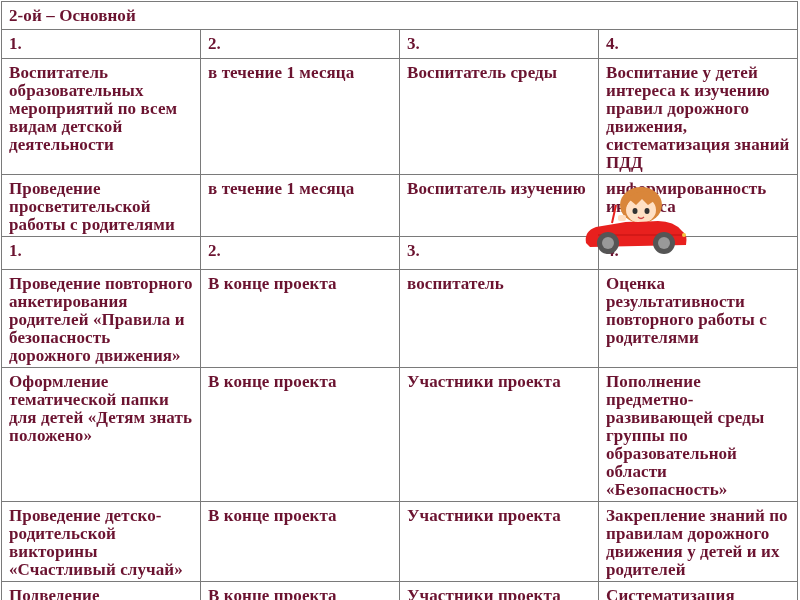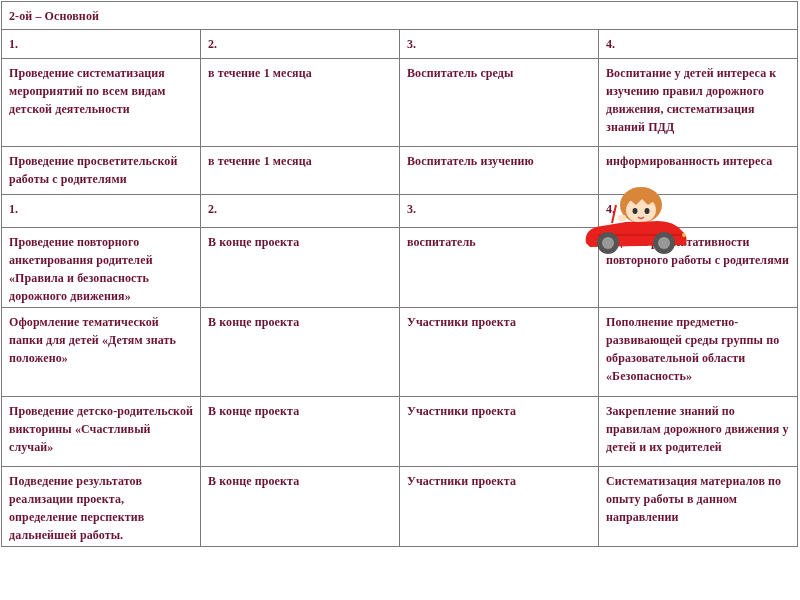--- a/index.html
+++ b/index.html
@@ -2,41 +2,41 @@
 <html><head>
 <meta charset="utf-8">
 <style>
   html, body { margin:0; padding:0; background:#ffffff; }
   body { width:800px; height:600px; overflow:hidden; position:relative;
          font-family:"Liberation Serif","DejaVu Serif",serif; }
   table.plan { position:absolute; left:1px; top:1px; width:797px;
                border-collapse:collapse; table-layout:fixed; }
   table.plan td { border:1px solid #7a7a7a; vertical-align:top;
                   padding:5px 6px 2px 7px; color:#6b1330; font-weight:bold;
-                  font-size:12px; line-height:18px; letter-spacing:0.1px; }
+                  font-size:17px; line-height:18px; letter-spacing:0.1px; }
   td.stage { color:#6b1330; }
   td.c1 { width:291px; } td.c2 { width:82px; } td.c3 { width:132px; }
   .car { position:absolute; left:578px; top:185px; width:120px; height:70px; }
 </style>
 </head>
 <body>
 
 <table class="plan">
   <tbody>
       <tr style="height:28px">
     <td colspan="4" class="stage">2-ой – Основной</td>
   </tr>
   <tr style="height:29px">
     <td class="c1">1.</td>
     <td class="c2">2.</td>
     <td class="c3">3.</td>
     <td>4.</td>
   </tr>
   <tr style="height:88px">
-    <td>Проведение систематизация мероприятий по всем видам детской деятельности</td>
+    <td>Воспитатель образовательных мероприятий по всем видам детской деятельности</td>
     <td>в течение 1 месяца</td>
     <td>Воспитатель среды</td>
     <td>Воспитание у детей интереса к изучению правил дорожного движения, систематизация знаний ПДД</td>
   </tr>
   <tr style="height:48px">
     <td>Проведение просветительской работы с родителями</td>
     <td>в течение 1 месяца</td>
     <td>Воспитатель изучению</td>
     <td>информированность интереса</td>
   </tr>

